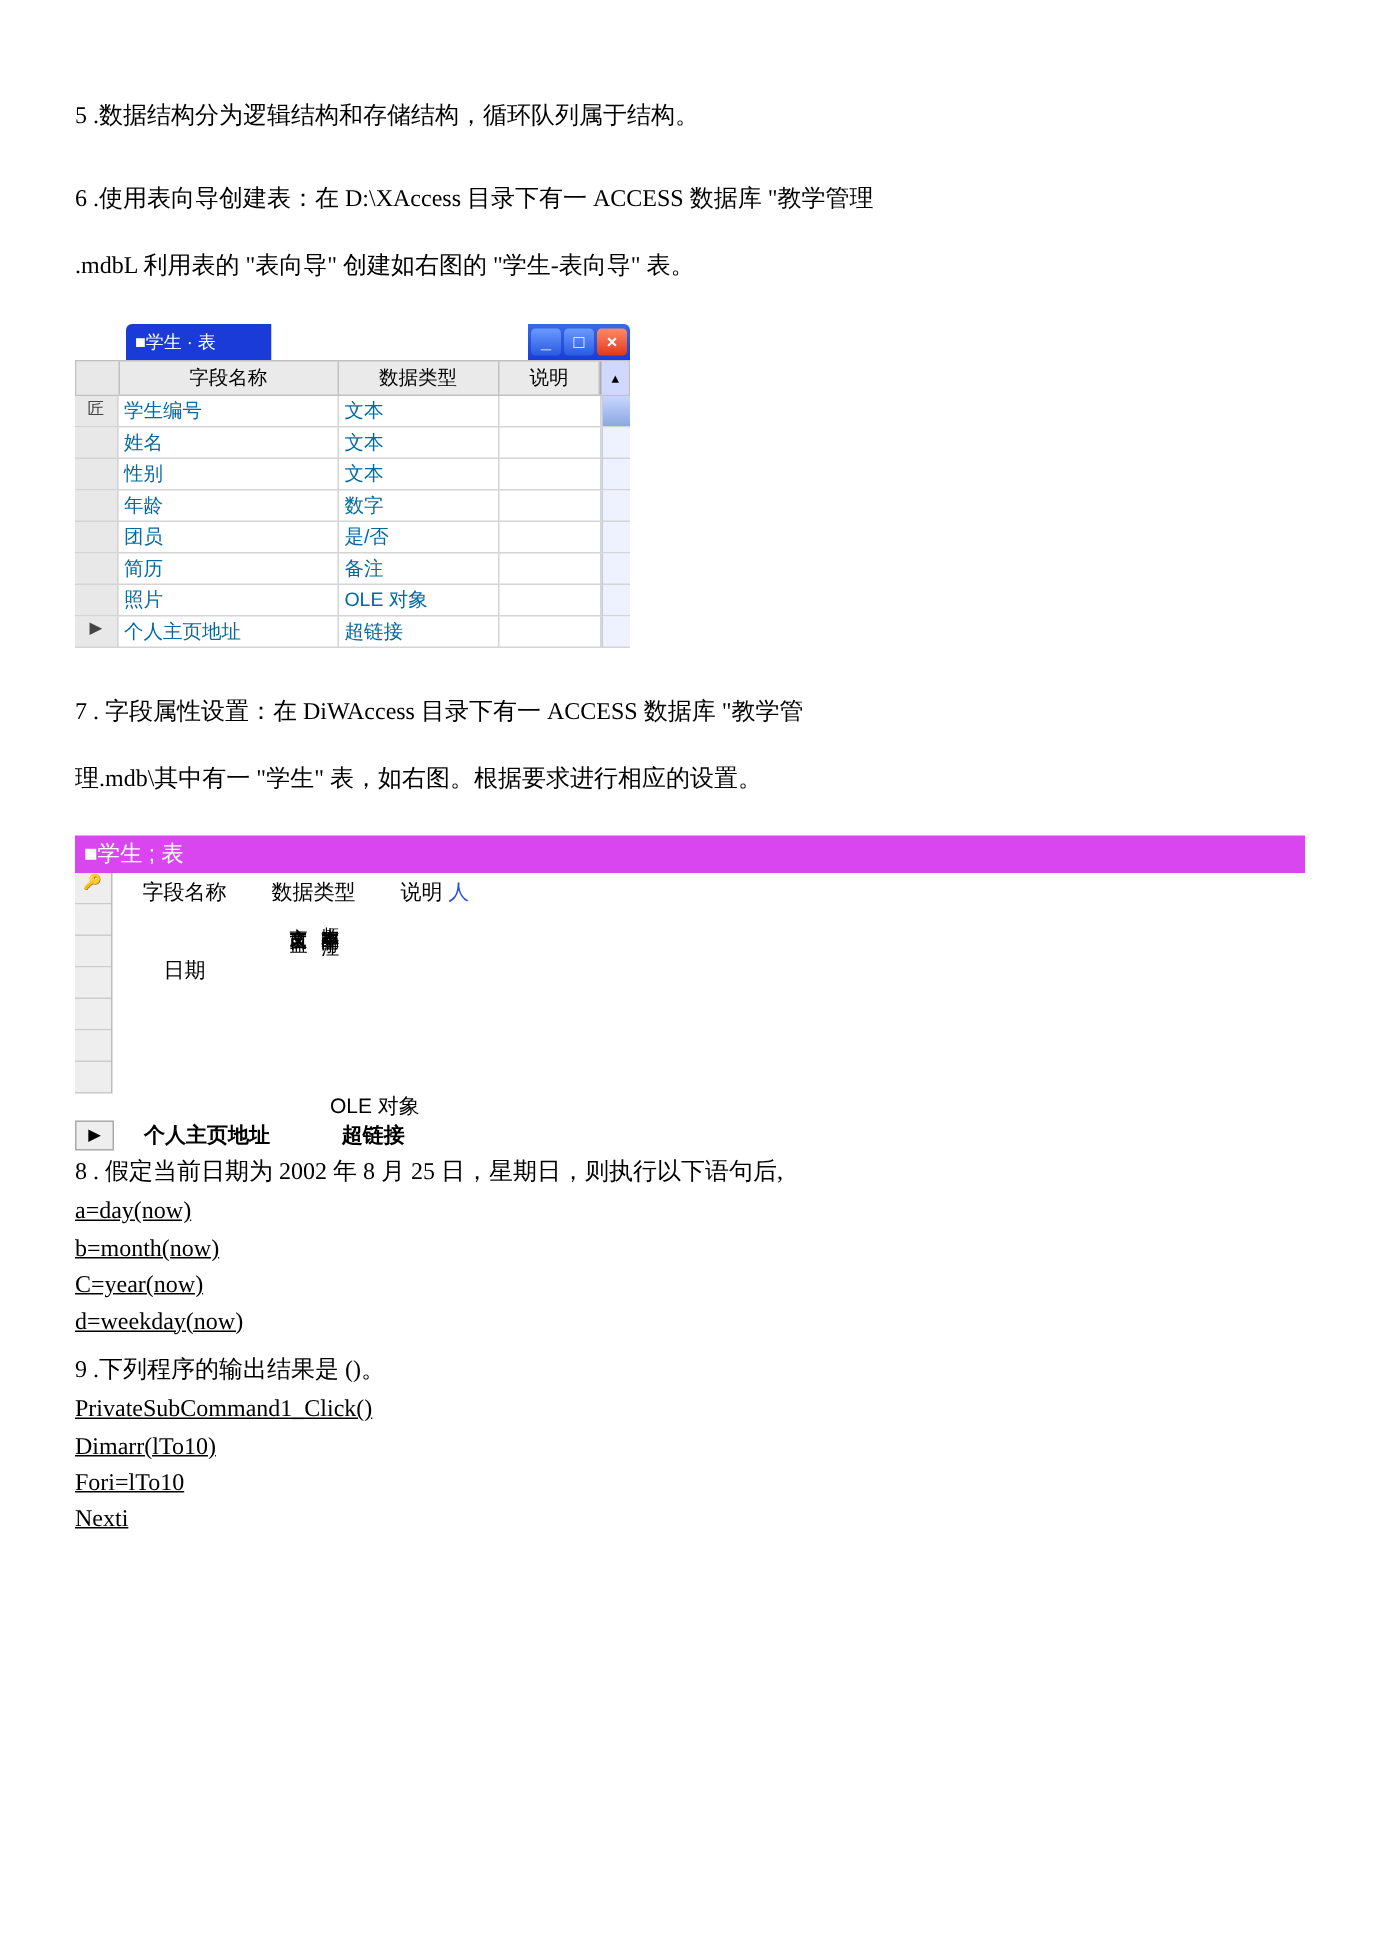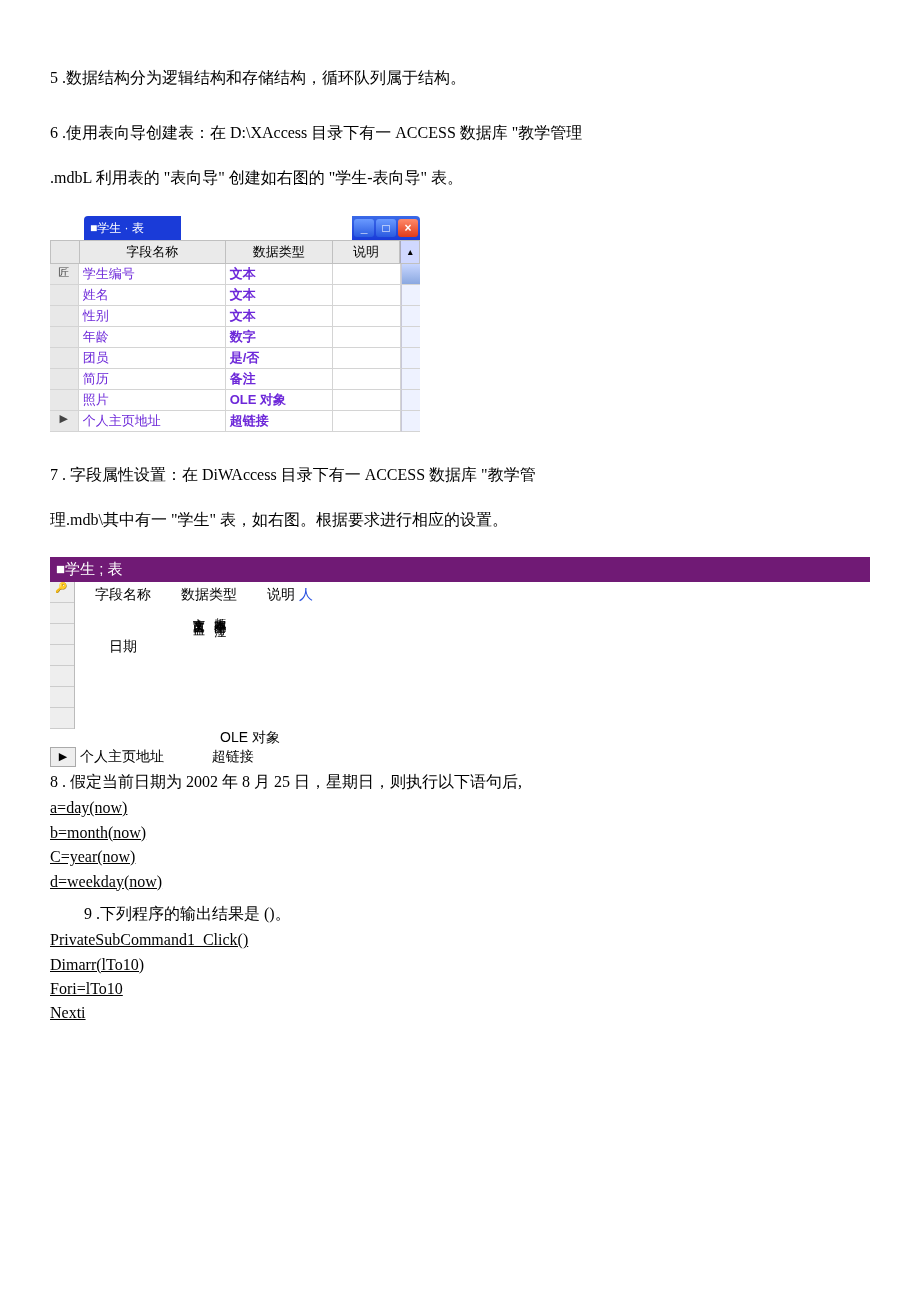--- a/index.html
+++ b/index.html
@@ -101,45 +101,45 @@
   .t1-row {
     display: flex;
     font-size: 13px;
     background: #fff;
   }
   .t1-cell {
     border-right: 1px solid #d4d4d4;
     border-bottom: 1px solid #d4d4d4;
     padding: 1px 4px;
     height: 18px;
-    color: #6d28d9;
+    color: #0369a1;
   }
   .t1-cell.sel { width: 20px; background:#e8e8e8; font-size:11px; text-align:center; color:#444; }
   .t1-cell.name { width: 140px; }
-  .t1-cell.type { width: 100px; font-weight: bold; }
+  .t1-cell.type { width: 100px; }
   .t1-cell.desc { width: 60px; }
   .t1-scroll {
     width: 18px;
     background: #eef2ff;
     border-left: 1px solid #c8c8d8;
     border-bottom: 1px solid #d4d4d4;
   }
   .t1-scroll.thumb {
     background: linear-gradient(#c8d6ff,#8aa8e0);
   }
 
   
   .table2 {
     width: 820px;
     margin: 10px 0 4px 0;
     font-family: "SimSun", "宋体", sans-serif;
     font-size: 14px;
   }
   .t2-title {
-    background: #701a75;
+    background: #d946ef;
     color: #fff;
     padding: 3px 6px;
     font-size: 15px;
   }
   .t2-body {
     display: flex;
   }
   .t2-selcol {
     width: 24px;
     border-right: 1px solid #bbb;
@@ -169,21 +169,21 @@
     align-items:center;
     padding-left: 0;
   }
   .t2-arrow {
     width:24px; height:18px;
     border:1px solid #aaa;
     background:#eee;
     display:flex;align-items:center;justify-content:center;
     font-size:11px;
   }
-  .t2-bottomtext { padding-left: 4px; }
+  .t2-bottomtext { padding-left: 20px; font-weight: bold; }
   .desc-char { color:#2a52e0; }
 </style>
 </head>
 <body>
 
 <div class="page">
 
   <div class="para">5  .数据结构分为逻辑结构和存储结构，循环队列属于结构。</div>
 
   <div class="para">6  .使用表向导创建表：在 D:\XAccess 目录下有一 ACCESS 数据库 "教学管理</div>
@@ -314,21 +314,21 @@
   </div>
 
   <div class="para tight" style="margin-top:4px;">8  . 假定当前日期为 2002 年 8 月 25 日，星期日，则执行以下语句后,</div>
   <div id="q8-code">
       <div class="code">a=day(now)</div>
       <div class="code">b=month(now)</div>
       <div class="code">C=year(now)</div>
       <div class="code">d=weekday(now)</div>
     </div>
 
-  <div class="para tight" style="margin-top:10px;margin-left:34px;">9  .下列程序的输出结果是 ()。</div>
+  <div class="para tight" style="margin-top:10px;">9  .下列程序的输出结果是 ()。</div>
   <div id="q9-code">
       <div class="code">PrivateSubCommand1_Click()</div>
       <div class="code">Dimarr(lTo10)</div>
       <div class="code">Fori=lTo10</div>
       <div class="code">Nexti</div>
     </div>
 
 </div>
 
 </body></html>

